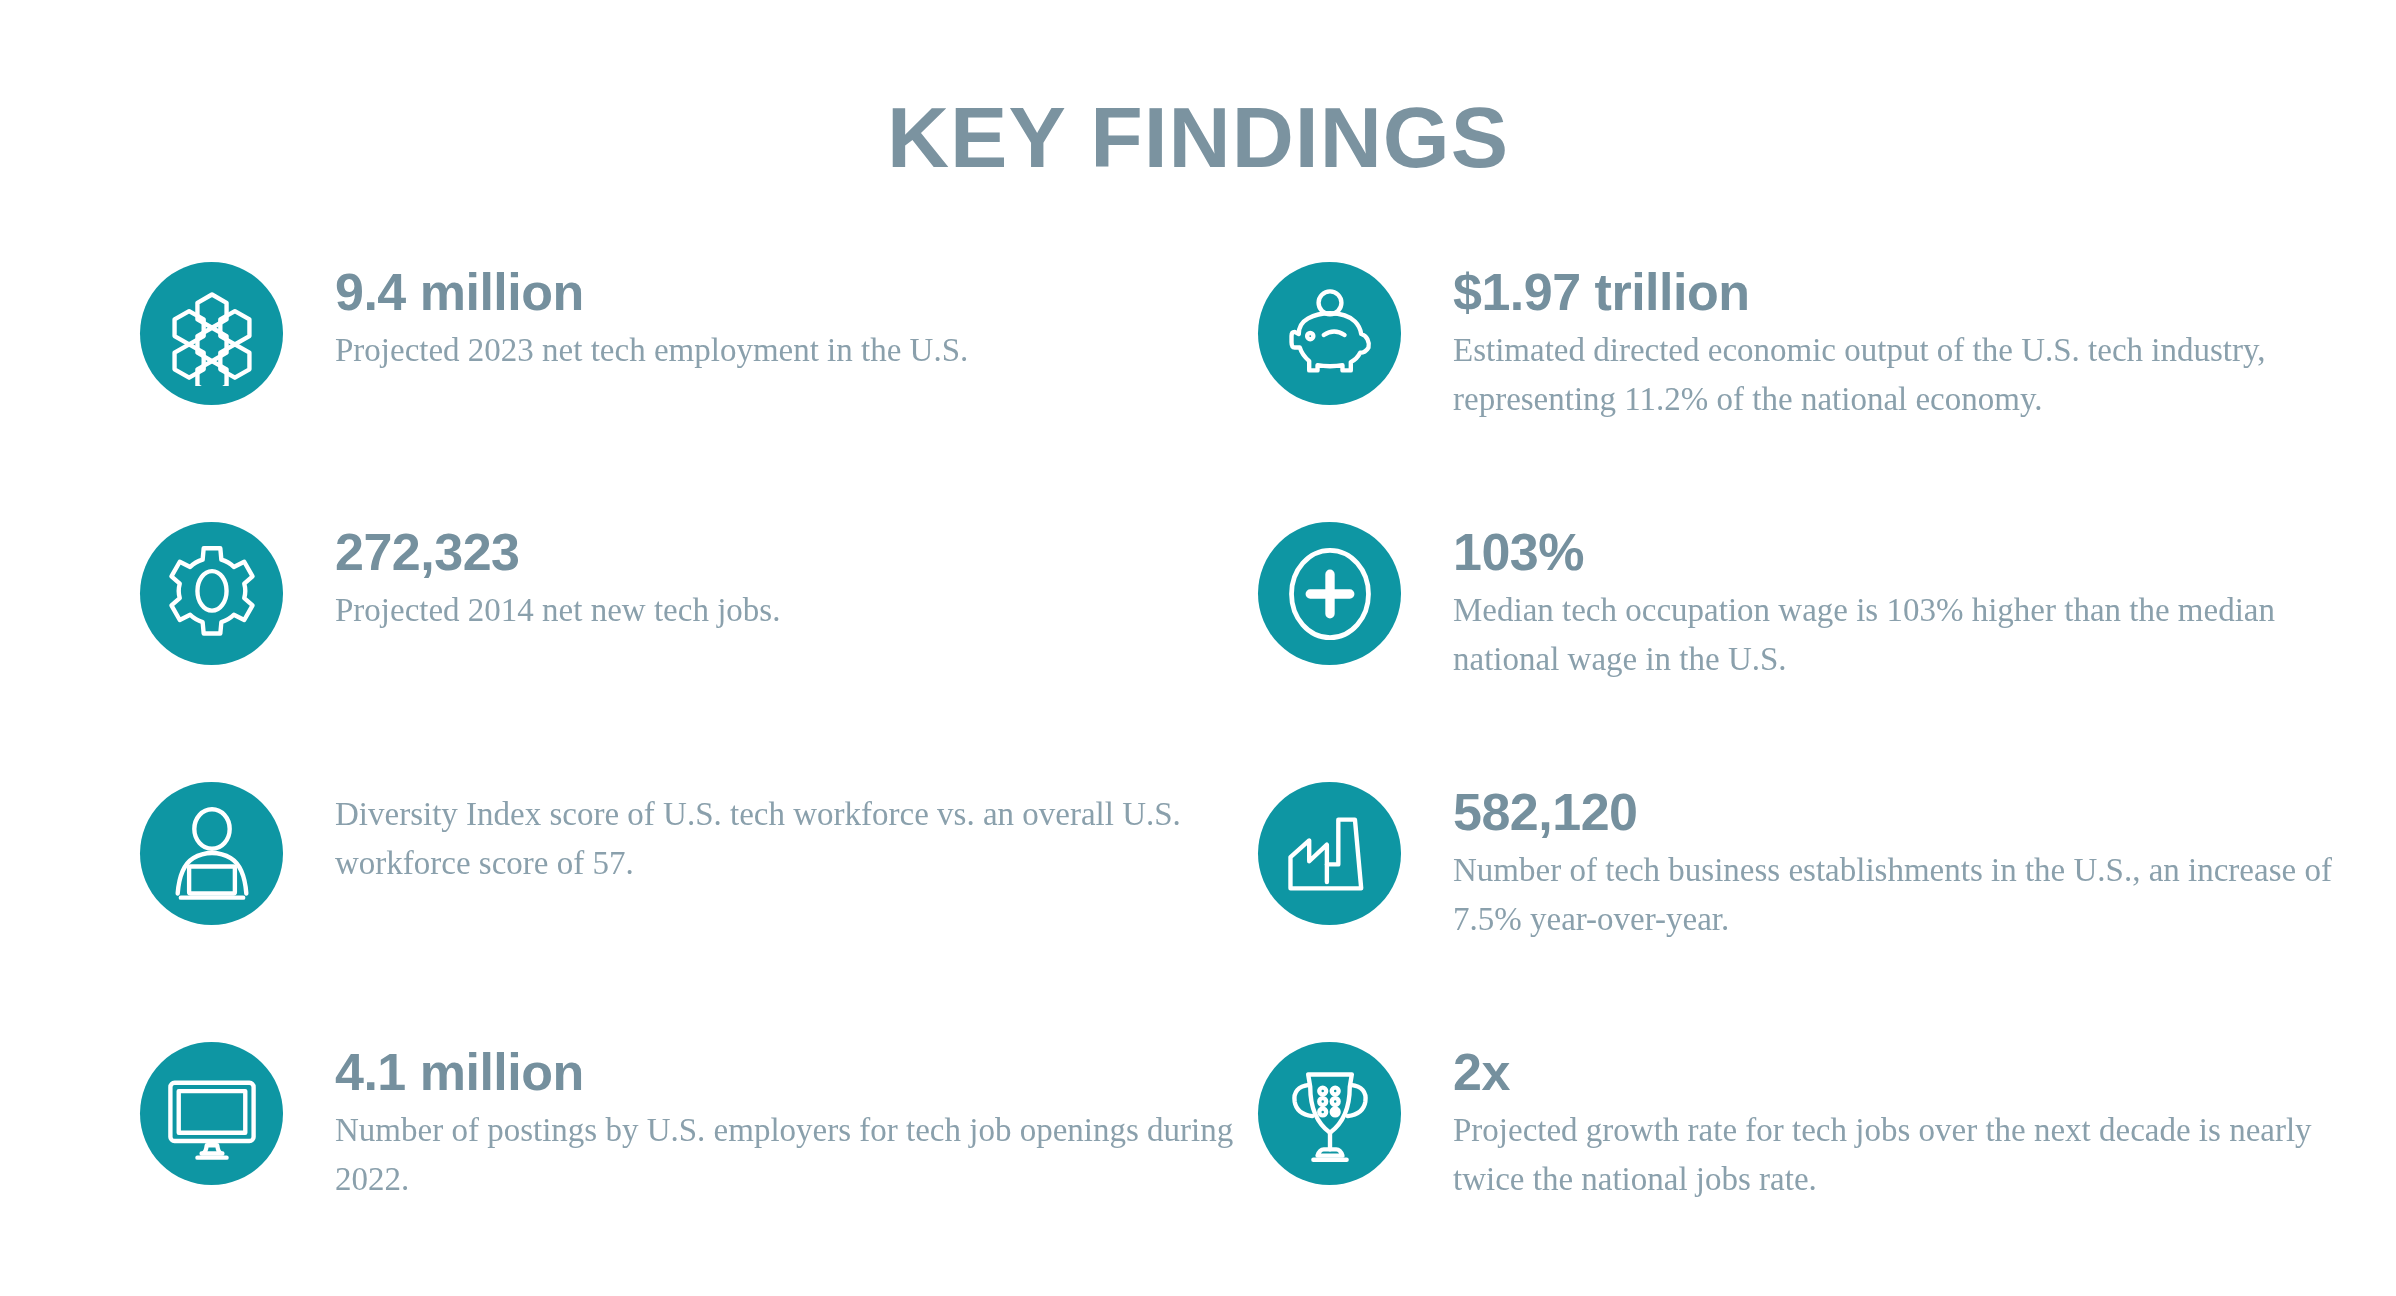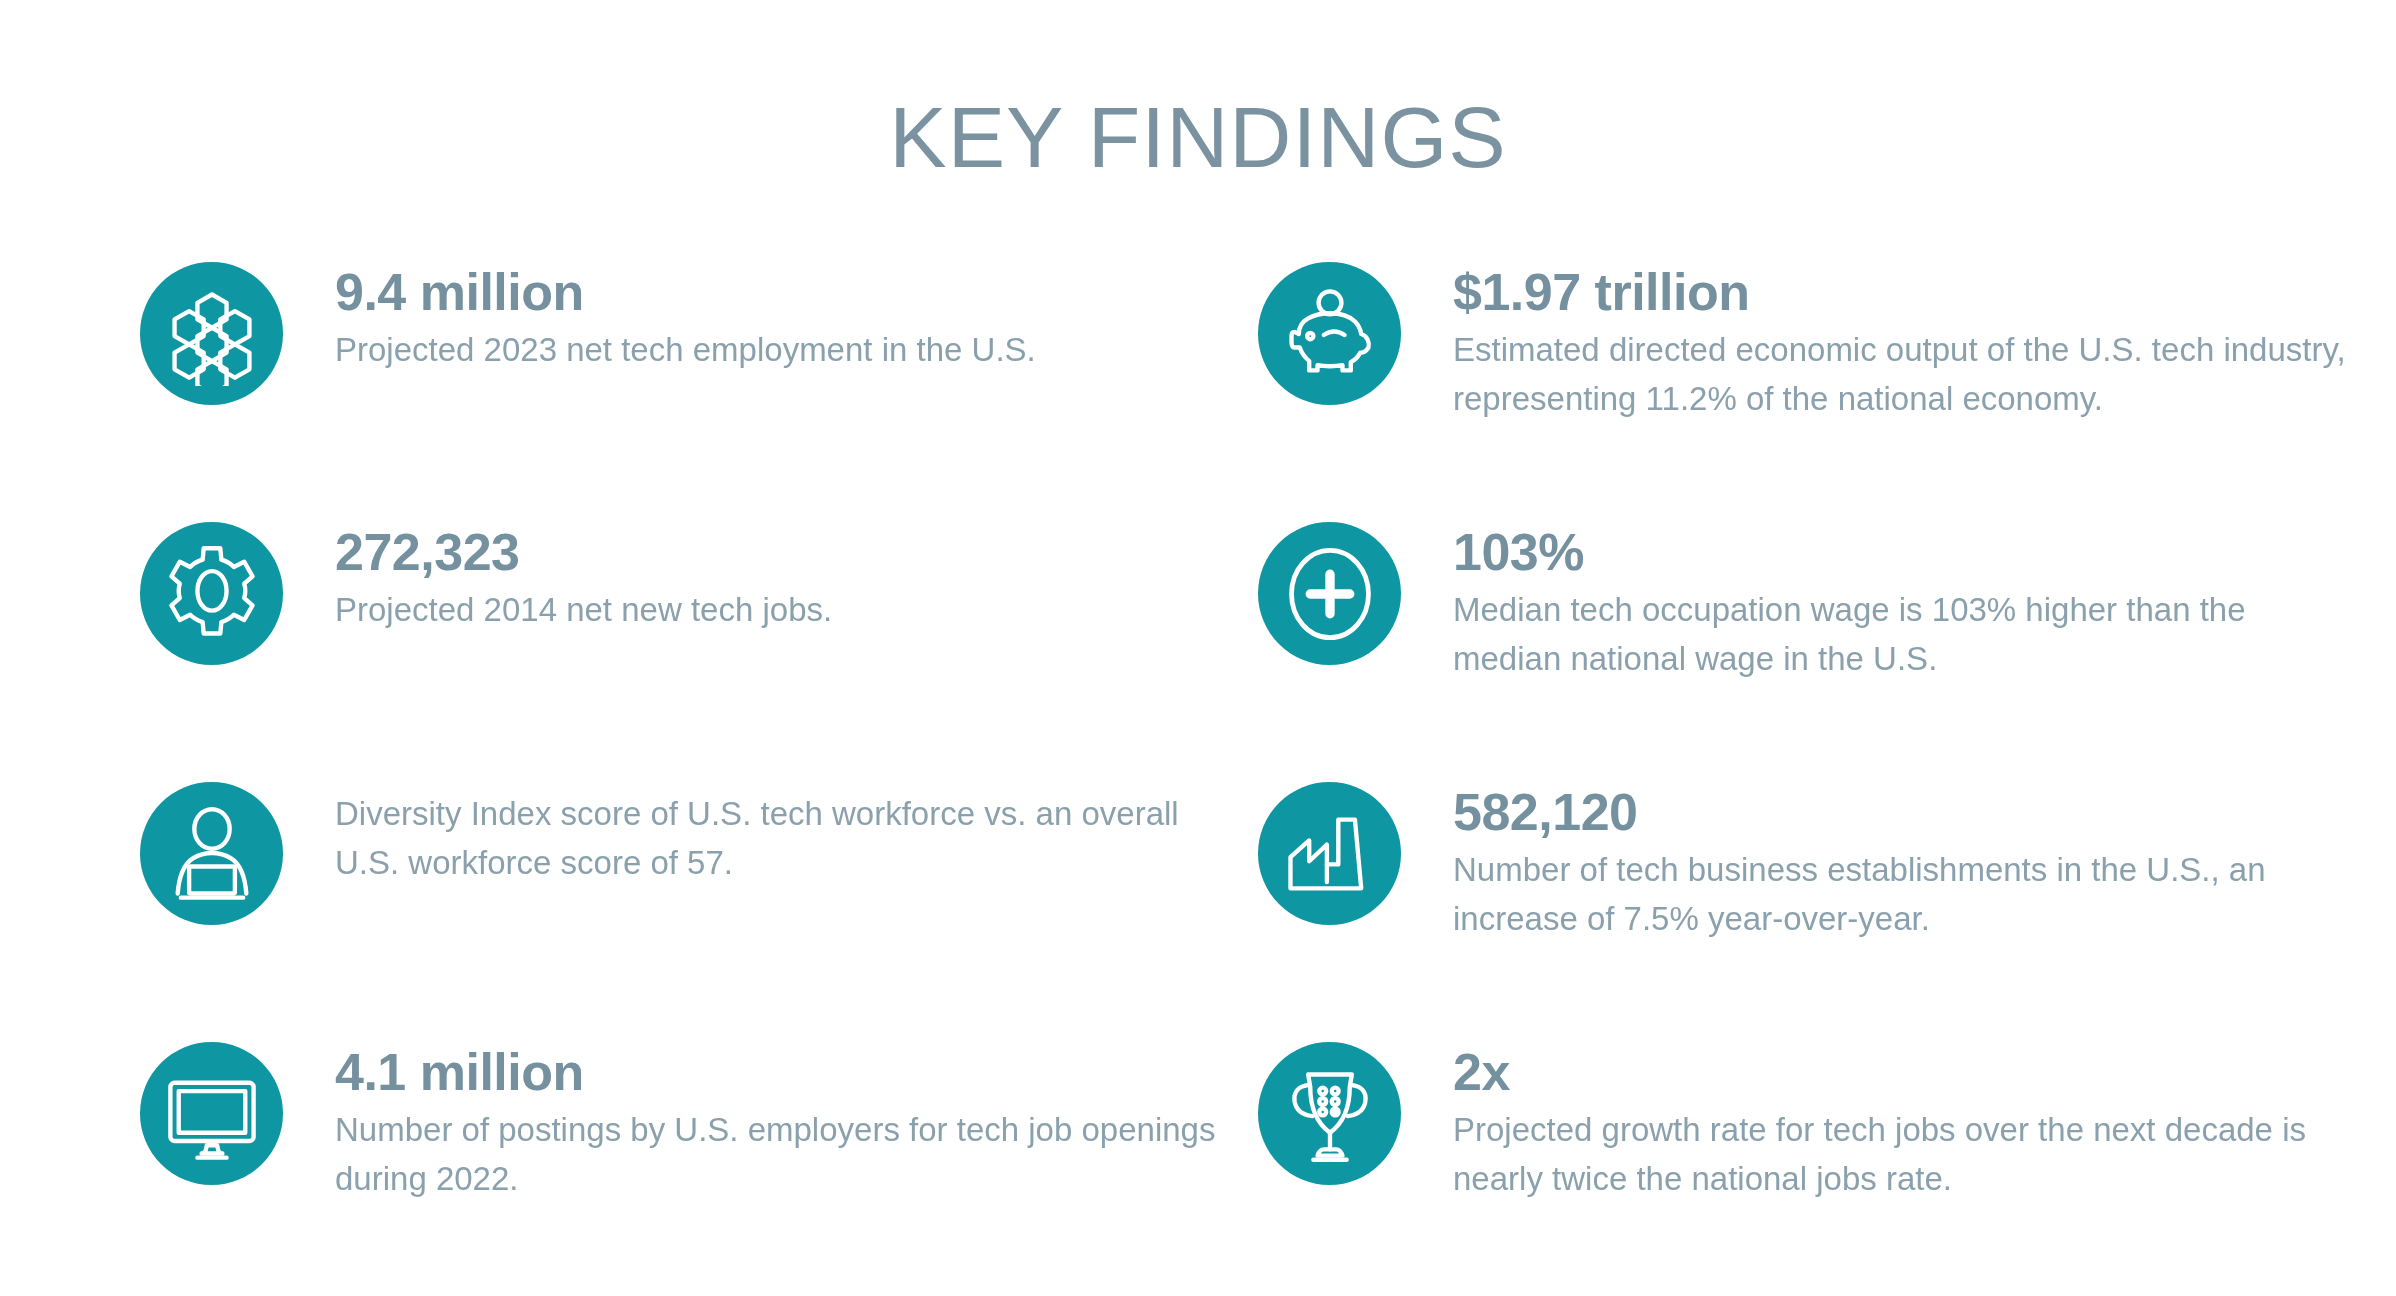--- a/index.html
+++ b/index.html
@@ -13,21 +13,21 @@
     font-family: "Liberation Sans", sans-serif;
     overflow: hidden;
     position: relative;
   }
 
   
   #page-title {
     text-align: center;
     color: #7B93A0;
     font-family: "Liberation Sans", sans-serif;
-    font-weight: 400;
+    font-weight: 700;
     font-size: 86px;
     letter-spacing: 1px;
     line-height: 1;
     padding-top: 36px;
     height: 110px;
     box-sizing: border-box;
   }
 
   
   #findings-grid {
@@ -80,21 +80,21 @@
     font-family: "Liberation Sans", sans-serif;
     font-weight: bold;
     font-size: 52px;
     line-height: 1.08;
     letter-spacing: -0.5px;
     white-space: nowrap;
   }
 
   .finding-desc {
     color: #8AA0AC;
-    font-family: Liberation Sans, sans-serif;
+    font-family: Liberation Serif, serif;
     font-weight: 400;
     font-size: 33px;
     line-height: 1.48;
     margin-top: 6px;
   }
 </style>
 </head>
 <body>
 
 <h1 id="page-title">KEY FINDINGS</h1>

